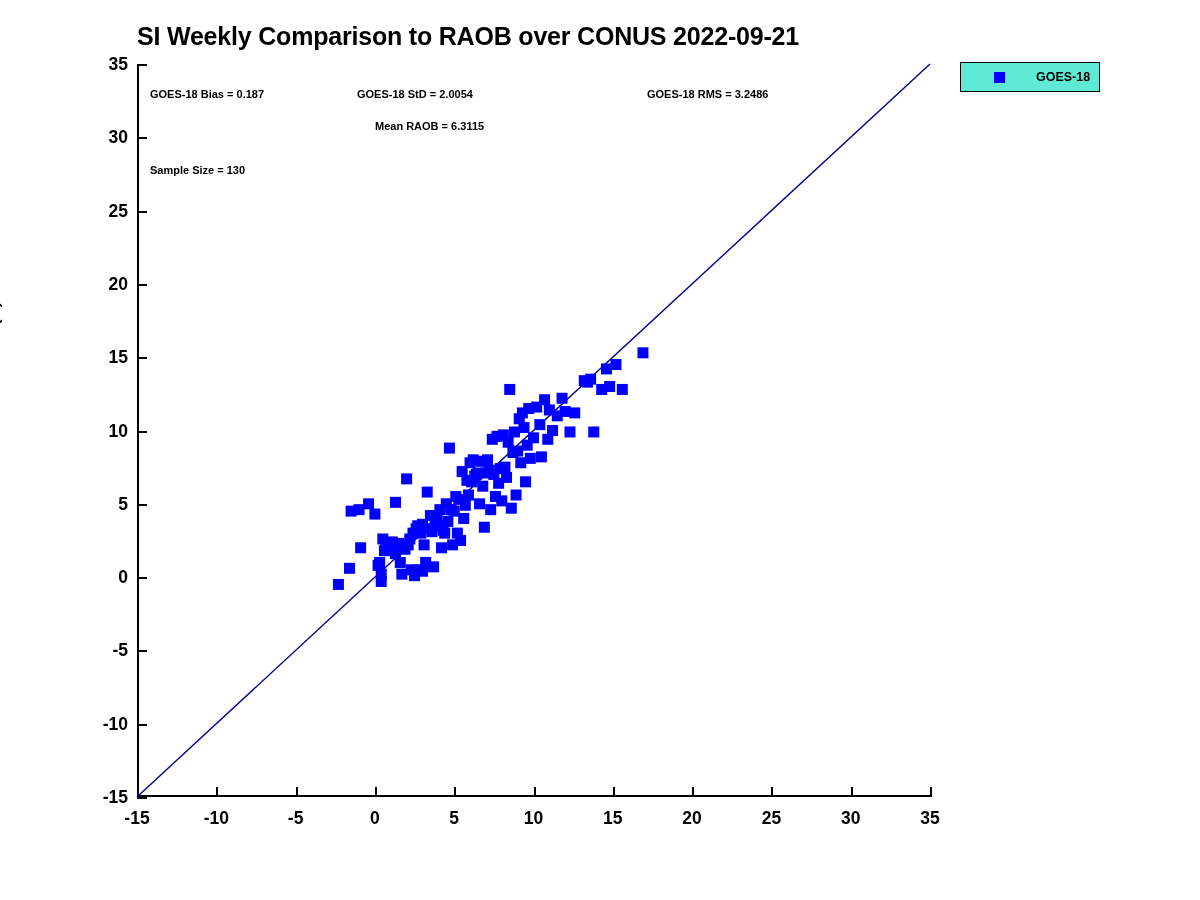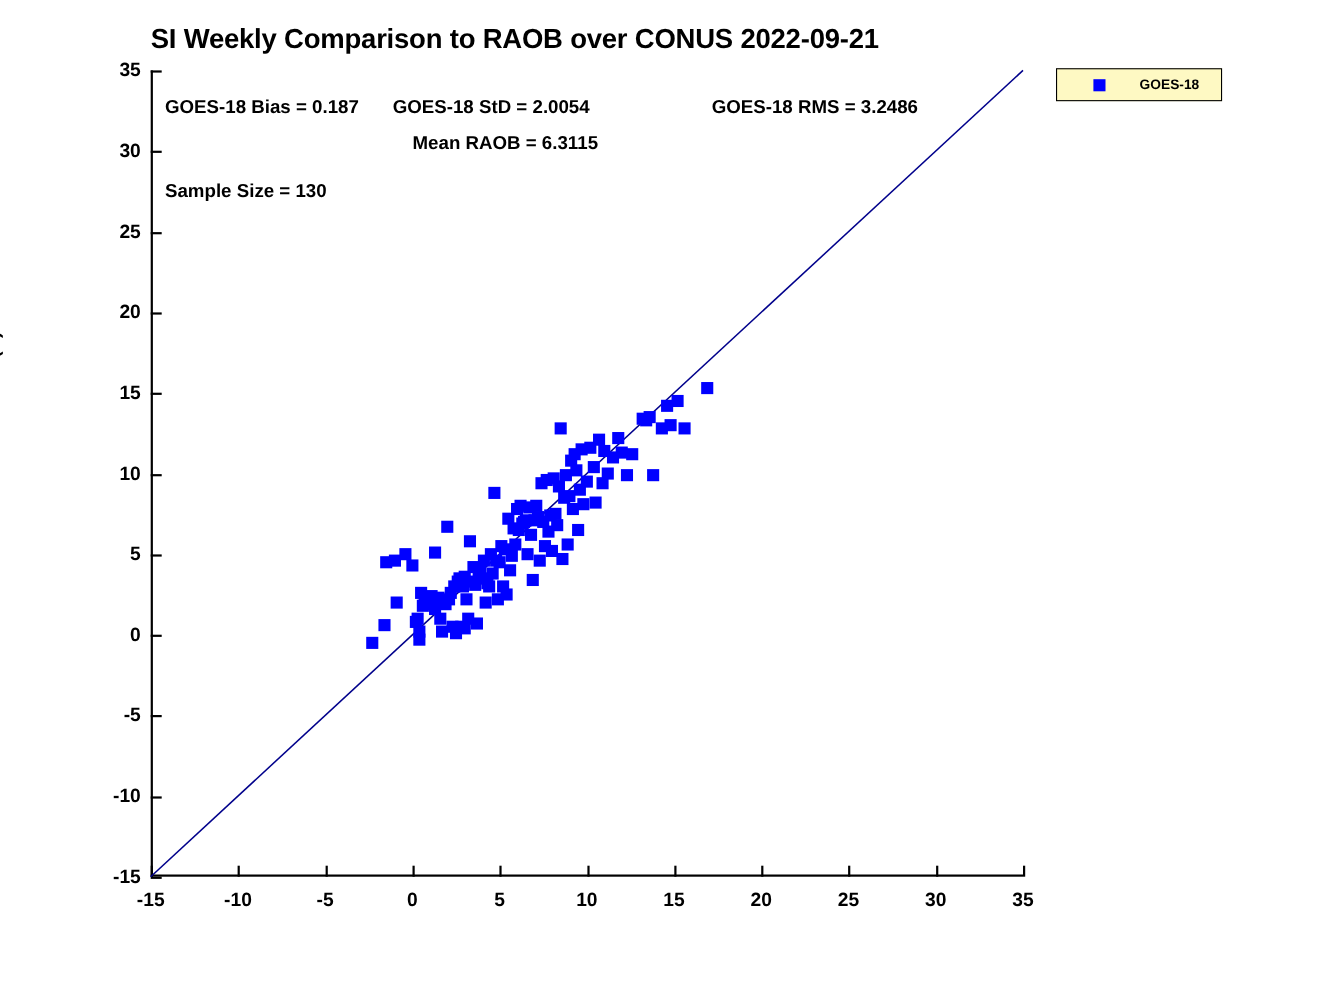--- a/index.html
+++ b/index.html
@@ -27,21 +27,21 @@
     top: 22px;
     width: 800px;
     font-size: 25px;
     font-weight: bold;
     color: #000000;
     letter-spacing: -0.2px;
     white-space: nowrap;
   }
   .stat {
     position: absolute;
-    font-size: 17px;
+    font-size: 11px;
     font-weight: bold;
     color: #000000;
     white-space: nowrap;
   }
   #stat-bias   { left: 150px; top: 88px; }
   #stat-std    { left: 357px; top: 88px; }
   #stat-rms    { left: 647px; top: 88px; }
   #stat-sample { left: 150px; top: 120px; margin-top: 44px; }
   #stat-mean   { left: 357px; top: 120px; margin-left: 18px; }
 
@@ -120,24 +120,24 @@
     transform-origin: left top;
     font-size: 17px;
     font-weight: bold;
     color: #000000;
     white-space: nowrap;
   }
   #legend-box {
     position: absolute;
     left: 960px;
     top: 62px;
-    width: 151px;
+    width: 140px;
     height: 30px;
     border: 1.5px solid #000000;
-    background: #fef9c3;
+    background: #5eead4;
     box-sizing: border-box;
   }
   #legend-swatch {
     position: absolute;
     left: 33px;
     top: 9px;
     width: 11px;
     height: 11px;
     background: #0000ff;
   }

